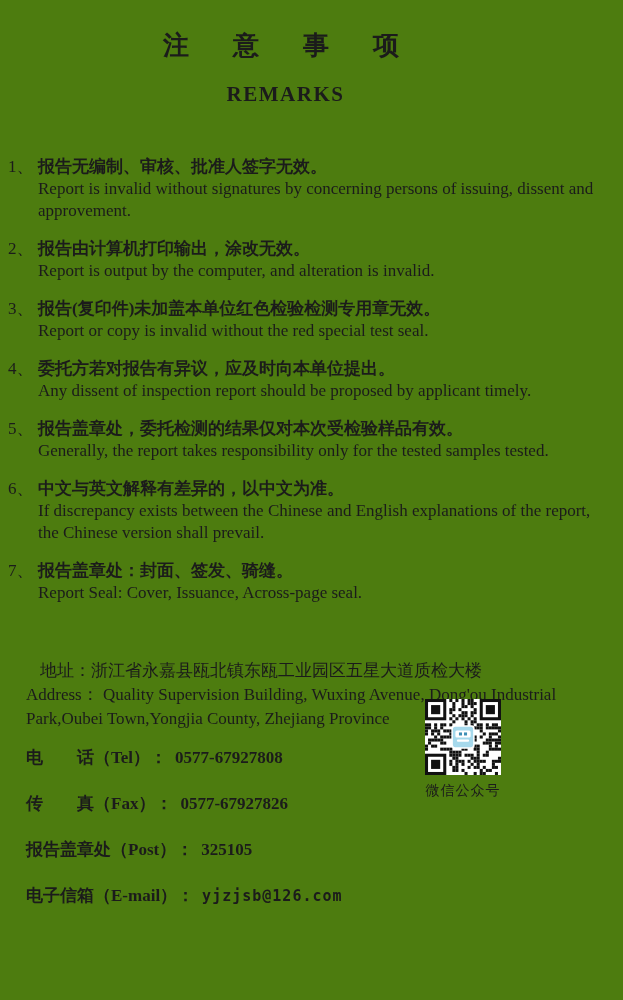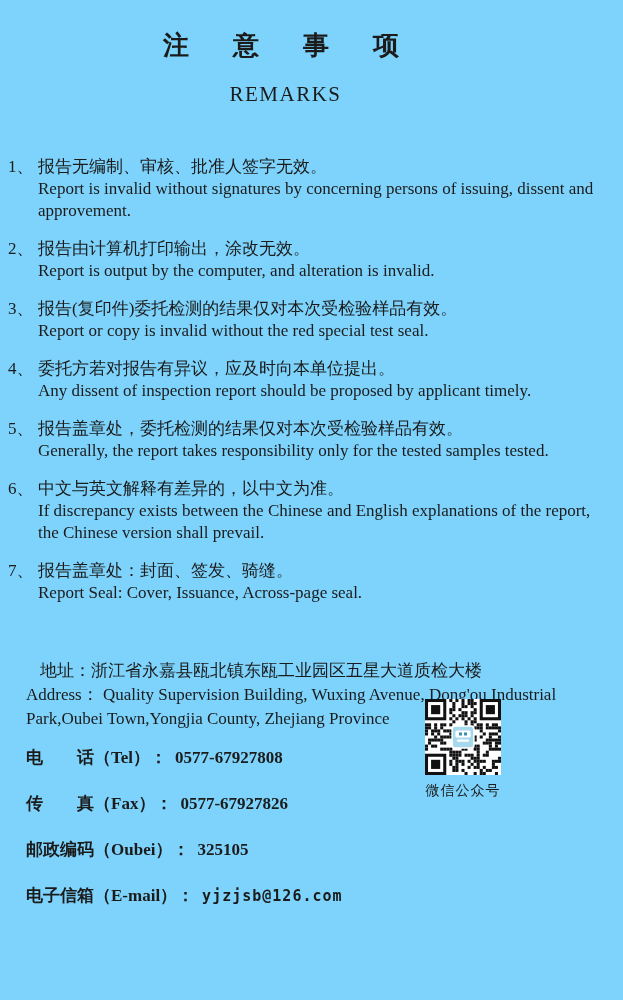--- a/index.html
+++ b/index.html
@@ -6,48 +6,48 @@
   html, body { background: #ffffff; }
   body {
     width: 623px; height: 1000px;
     font-family: "Liberation Serif", "DejaVu Serif", serif;
     color: #1b1b1b;
     overflow: hidden;
   }
   .page {
     position: relative;
     width: 623px; height: 1000px;
-    background: #7dd3fc;
+    background: #4d7c0f;
     padding: 32px 20px 0 8px;
   }
   
   .title-block { text-align: center; padding-right: 40px; }
   .title-zh {
     font-size: 26px; font-weight: bold;
     letter-spacing: 9px;
     line-height: 28px;
     white-space: nowrap;
   }
   .title-en {
     margin-top: 22px;
-    font-size: 21px; font-weight: normal;
+    font-size: 21px; font-weight: bold;
     letter-spacing: 1.5px;
     line-height: 24px;
   }
   
   .items { margin-top: 50px; list-style: none; }
   .item {
     display: flex;
     margin-bottom: 16px;
     font-size: 17px;
     line-height: 22px;
   }
   .item .num { flex: 0 0 30px; }
   .item .body { flex: 1; max-width: 562px; }
-  .item .zh { display: block; }
+  .item .zh { display: block; font-weight: bold; }
   .item .en { display: block; }
   
   .contact {
     margin-top: 55px;
     margin-left: 18px;
     width: 578px;
     font-size: 17px;
   }
   .addr-zh { line-height: 24px; margin-left: 14px; }
   .addr-en { line-height: 24px; max-width: 575px; }
@@ -98,21 +98,21 @@
       <span class="num">2、</span>
       <span class="body">
         <span class="zh">报告由计算机打印输出，涂改无效。</span>
         <span class="en">Report is output by the computer, and alteration is invalid.</span>
       </span>
     </li>
 
     <li class="item">
       <span class="num">3、</span>
       <span class="body">
-        <span class="zh">报告(复印件)委托检测的结果仅对本次受检验样品有效。</span>
+        <span class="zh">报告(复印件)未加盖本单位红色检验检测专用章无效。</span>
         <span class="en">Report or copy is invalid without the red special test seal.</span>
       </span>
     </li>
 
     <li class="item">
       <span class="num">4、</span>
       <span class="body">
         <span class="zh">委托方若对报告有异议，应及时向本单位提出。</span>
         <span class="en">Any dissent of inspection report should be proposed by applicant timely.</span>
       </span>
@@ -149,21 +149,21 @@
     <div class="contact-rows" id="contact-rows">
     <div class="contact-row">
       <span class="label">电　　话（Tel）：</span><span class="value">0577-67927808</span>
     </div>
 
     <div class="contact-row">
       <span class="label">传　　真（Fax）：</span><span class="value">0577-67927826</span>
     </div>
 
     <div class="contact-row">
-      <span class="label">邮政编码（Oubei）：</span><span class="value">325105</span>
+      <span class="label">报告盖章处（Post）：</span><span class="value">325105</span>
     </div>
 
     <div class="contact-row">
       <span class="label">电子信箱（E-mail）：</span><span class="value mono">yjzjsb@126.com</span>
     </div>
   </div>
   </div>
 
   <div class="qr-block">
     <svg id="qr-svg" viewBox="0 0 75 75">

